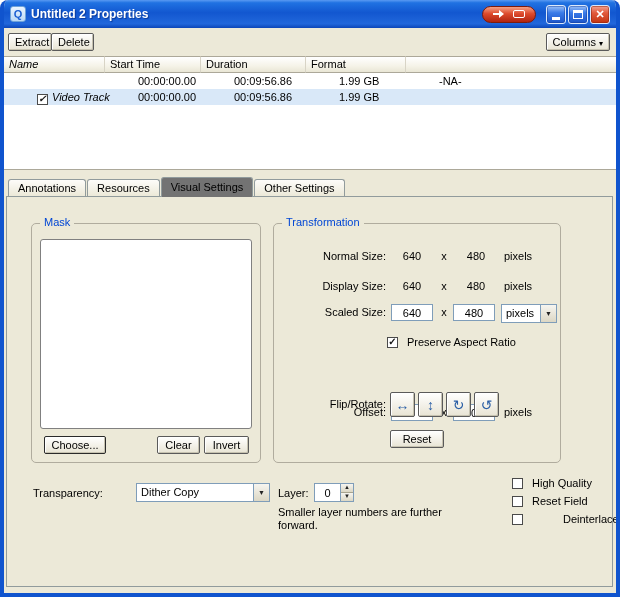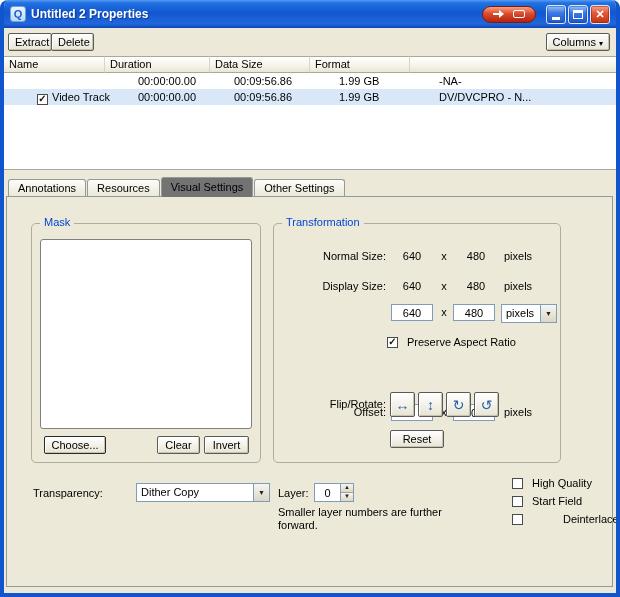--- a/index.html
+++ b/index.html
@@ -59,21 +59,21 @@
   .tracklist { position:absolute; top:28px; left:0; right:0; height:114px; background:#fff; border-bottom:1px solid #ACA899; }
   .thead { display:flex; height:17px; }
   .th {
     height:17px; line-height:15px; padding-left:5px; overflow:hidden; white-space:nowrap;
     border-top:1px solid #ACA899; border-bottom:1px solid #ACA899; border-right:1px solid #D8D4C6;
     background:linear-gradient(180deg,#FFFFFF 0%,#F5F3E8 60%,#E9E6D5 100%);
   }
   .trow { display:flex; height:16px; line-height:16px;padding-left:28px; }
   .trow.selected { background:#D9E8F8; }
   .td { padding-left:5px; overflow:hidden; white-space:nowrap; }
-  .c-name { width:101px; } .c-start { width:96px; } .c-dur { width:105px; }
+  .c-name { width:101px;font-style:italic; } .c-start { width:96px; } .c-dur { width:105px; }
   .c-size { width:100px; } .c-format { width:100px; } .c-fill { flex:1; border-right:none; }
   .cb {
     display:inline-flex; width:11px; height:11px; border:1px solid #4A4A4A; background:#fff;
     align-items:center; justify-content:center; vertical-align:-1px; margin-right:4px;
   }
   .cb .chk { font-size:10px; font-weight:bold; line-height:9px; color:#111; margin-top:-1px; }
   
   .tabstrip { position:absolute; left:4px; top:148px; height:20px; display:flex; align-items:flex-end; z-index:2; }
   .tab {
     height:17px; line-height:16px; padding:0 9px; margin-right:1px;
@@ -162,43 +162,42 @@
       <button class="btn tb-btn tb-extract">Extract</button>
       <button class="btn tb-btn tb-delete">Delete</button>
       <button class="btn columns-btn">
         <span>Columns</span><span class="cols-arrow">▾</span>
       </button>
     </div>
 
     <div class="tracklist">
       <div class="thead">
         <div class="th c-name">Name</div>
+        <div class="th c-start">Start Time</div>
         <div class="th c-dur">Duration</div>
-        <div class="th c-size">Data Size</div>
         <div class="th c-format">Format</div>
         <div class="th c-fill"></div>
       </div>
       <div class="trow">
         <div class="td c-name"></div>
         <div class="td c-start">00:00:00.00</div>
         <div class="td c-dur">00:09:56.86</div>
         <div class="td c-size">1.99 GB</div>
         <div class="td c-format">-NA-</div>
         <div class="td c-fill"></div>
       </div>
       <div class="trow selected">
         <div class="td c-name">
           <span class="cb">
               <span class="chk">✓</span>
             </span><span>Video Track</span>
         </div>
         <div class="td c-start">00:00:00.00</div>
         <div class="td c-dur">00:09:56.86</div>
         <div class="td c-size">1.99 GB</div>
-        <div class="td c-format">DV/DVCPRO - N...</div>
         <div class="td c-fill"></div>
       </div>
     </div>
 
     <div class="tabstrip">
       <div class="tab">Annotations</div>
       <div class="tab">Resources</div>
       <div class="tab active">Visual Settings</div>
       <div class="tab">Other Settings</div>
     </div>
@@ -226,20 +225,21 @@
 
         <div class="t-row row-display">
           <span class="t-label">Display Size:</span>
           <span class="t-val t-v1">640</span>
           <span class="t-x">x</span>
           <span class="t-val t-v2">480</span>
           <span class="t-unit">pixels</span>
         </div>
 
         <div class="t-row row-scaled">
+          <span class="t-label">Scaled Size:</span>
           <input class="t-input ti-1" value="640" style="">
           <span class="t-x">x</span>
           <input class="t-input ti-2" value="480" style="">
           <div class="select unit-select">
             <span class="select-text">pixels</span>
             <span class="select-arrow">▼</span>
           </div>
         </div>
 
         <div class="t-row row-preserve">
@@ -293,21 +293,21 @@
         </div>
       </div>
       <div class="layer-note">Smaller layer numbers are further forward.</div>
 
       <div class="opt opt-hq">
         <span class="cb"></span>
         <span>High Quality</span>
       </div>
       <div class="opt opt-sf">
         <span class="cb"></span>
-        <span>Start Field</span>
+        <span>Reset Field</span>
       </div>
       <div class="opt opt-di">
         <span class="cb"></span>
         <span>Deinterlace</span>
       </div>
 
     </div>
   </div>
 </div>
 

